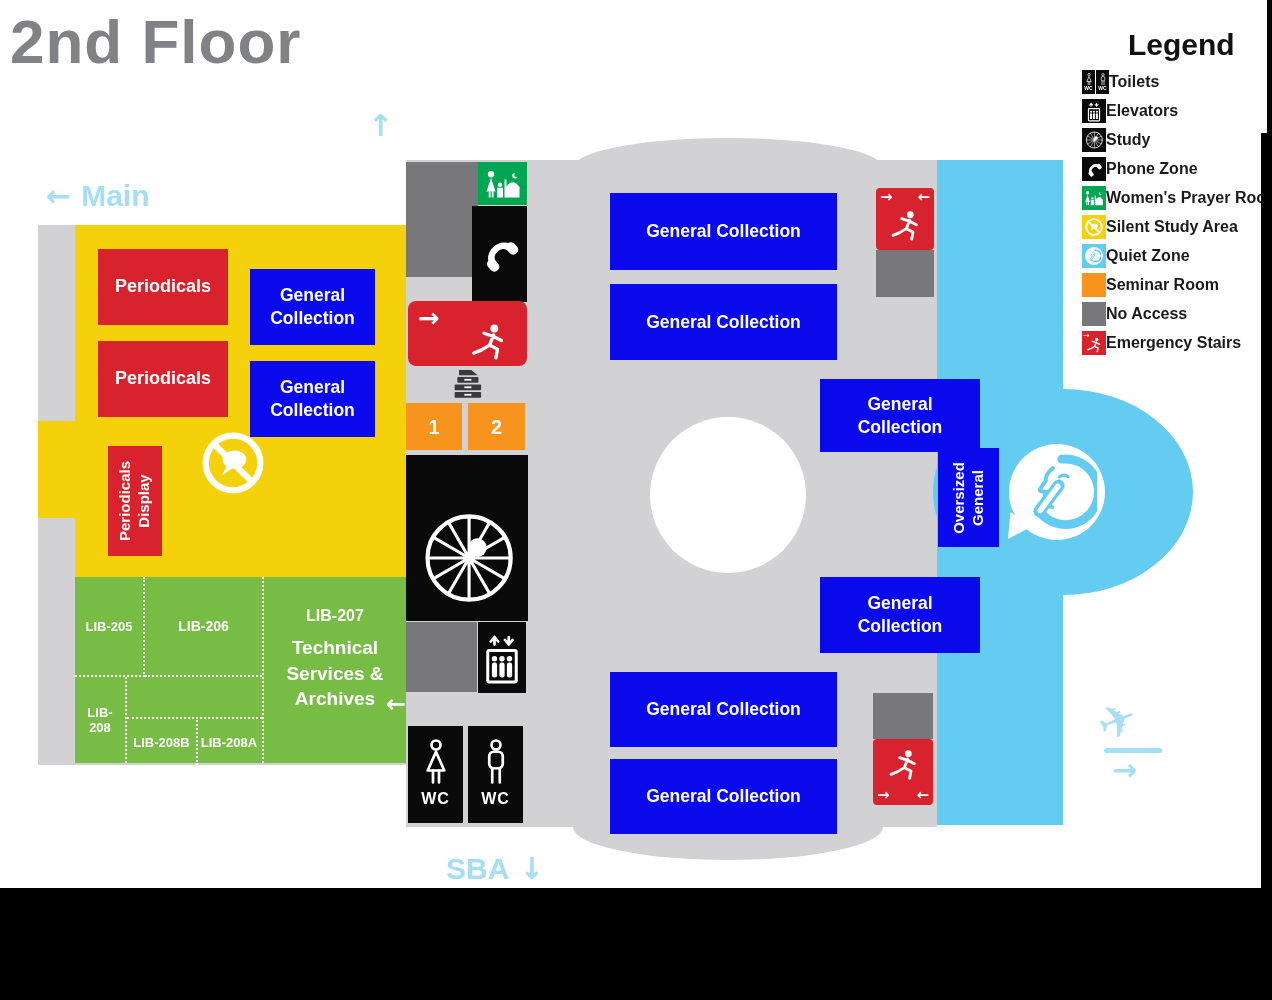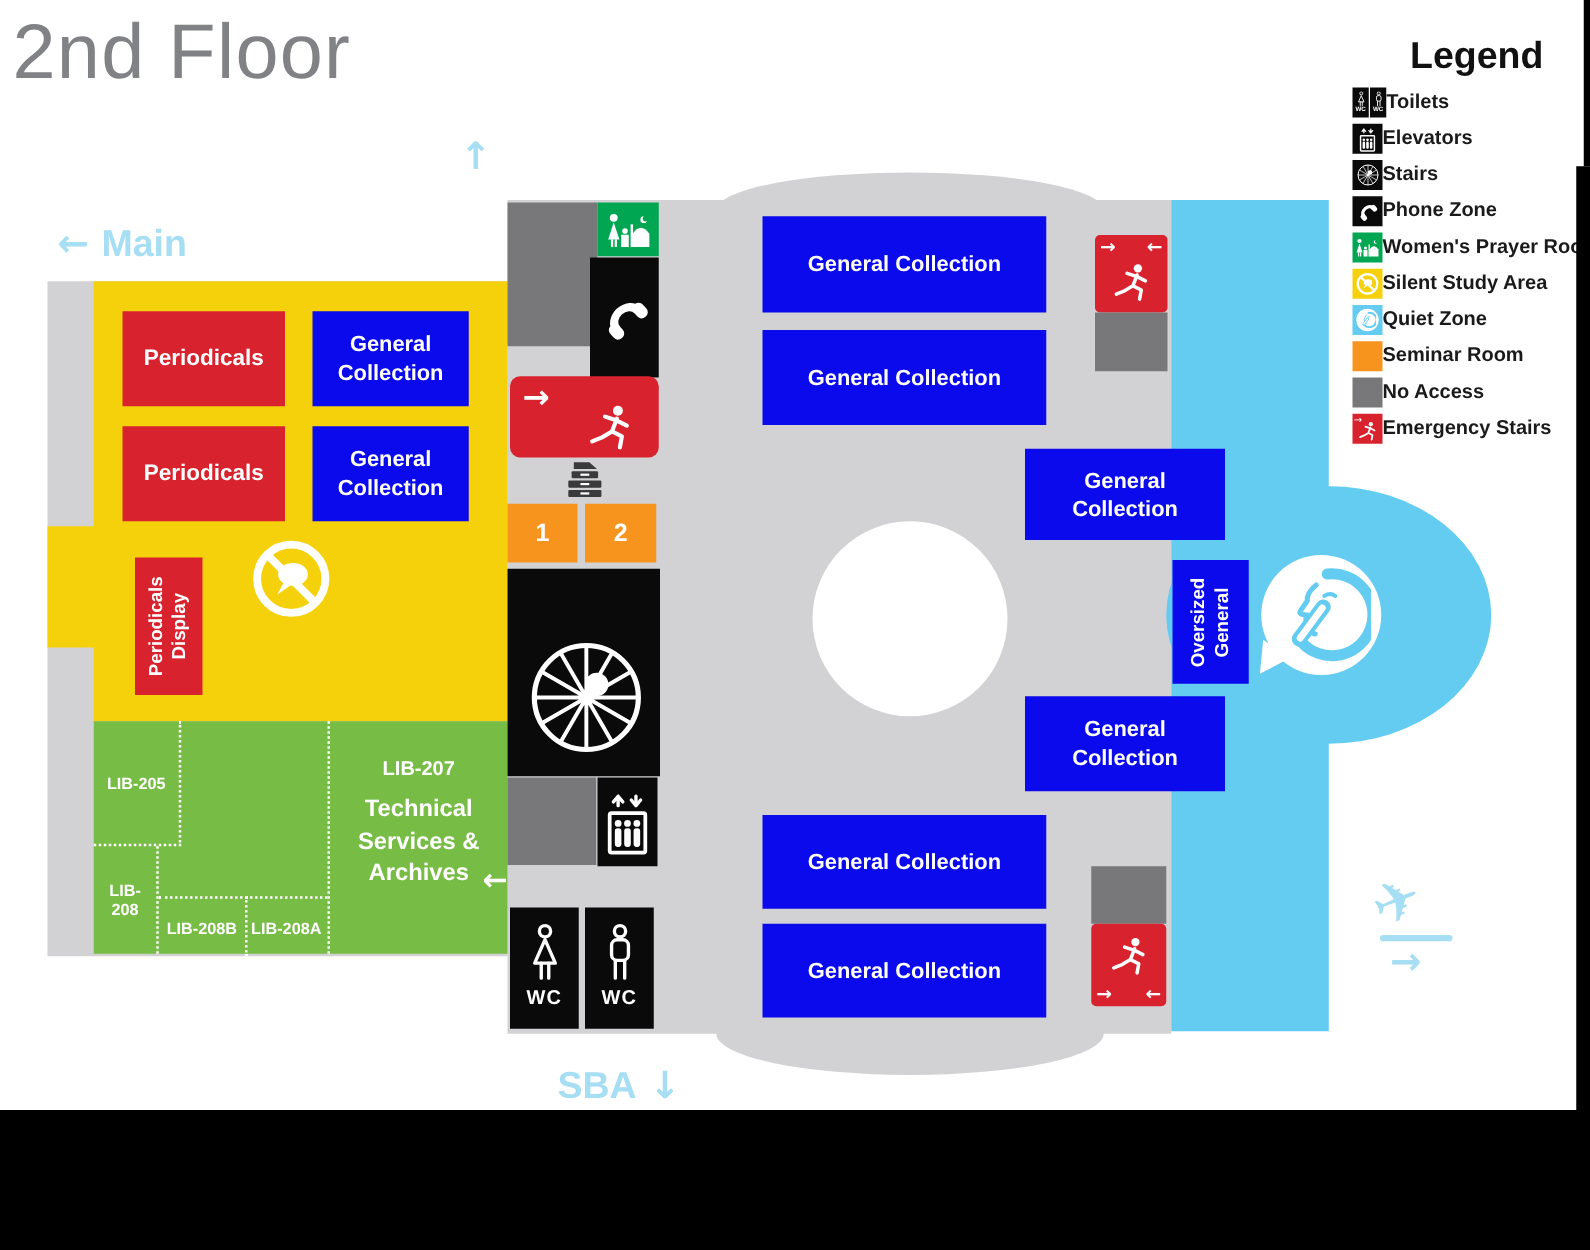--- a/index.html
+++ b/index.html
@@ -16,28 +16,28 @@
   #bump-top{left:573px;top:138px;width:310px;height:60px;border-radius:50%;background:var(--floor-gray);}
   #bump-bottom{left:573px;top:794px;width:310px;height:66px;border-radius:50%;background:var(--floor-gray);}
   #yellow-main{left:75px;top:225px;width:331px;height:352px;background:var(--silent-yellow);}
   #yellow-ext{left:38px;top:421px;width:40px;height:97px;background:var(--silent-yellow);}
   #green-area{left:75px;top:577px;width:331px;height:186px;background:var(--rooms-green);}
   #blue-strip{left:937px;top:160px;width:126px;height:665px;background:var(--quiet-blue);}
   #blue-bulge{left:933px;top:389px;width:260px;height:206px;border-radius:50%;background:var(--quiet-blue);}
   #circle-hole{left:650px;top:417px;width:156px;height:156px;border-radius:50%;background:#fff;}
 
   
-  #page-title{left:10px;top:6px;font-size:62px;font-weight:400;color:var(--title-gray);letter-spacing:1px;}
+  #page-title{left:10px;top:6px;font-size:62px;font-weight:700;color:var(--title-gray);letter-spacing:1px;}
   .dir{position:absolute;color:var(--direction-blue);font-size:30px;font-weight:700;display:flex;gap:10px;align-items:center;}
   #lbl-main{left:46px;top:178px;}
   #lbl-eng{left:368px;top:108px;}
   #lbl-sba{left:446px;top:851px;}
 
   
-  .gc{background:var(--collection-blue);font-size:17.5px;}
+  .gc{background:var(--collection-blue);font-size:17.5px;margin-top:20px;}
   #gc-l1{left:250px;top:249px;width:125px;height:76px;}
   #gc-l2{left:250px;top:341px;width:125px;height:76px;}
   #gc-t1{left:610px;top:173px;width:227px;height:77px;}
   #gc-t2{left:610px;top:264px;width:227px;height:76px;}
   #gc-m1{left:820px;top:359px;width:160px;height:73px;}
   #gc-m2{left:820px;top:557px;width:160px;height:76px;}
   #gc-b1{left:610px;top:652px;width:227px;height:75px;}
   #gc-b2{left:610px;top:739px;width:227px;height:75px;}
 
   
@@ -341,20 +341,23 @@
   <div class="abs" id="shush-tail"></div>
   <div class="box" id="shush-bubble">
     <svg width="80" height="80" style="color:var(--quiet-blue)">
         <use href="#sym-quietface" width="80" height="80"></use>
       </svg>
   </div>
 
   <div class="cell" id="lib205">
     <span>LIB-205</span>
   </div>
+  <div class="cell" id="lib206">
+    <span>LIB-206</span>
+  </div>
   <div class="cell" id="lib207">
     <span class="r-code">LIB-207</span>
     <span class="r-dept">Technical Services &amp; Archives</span>
   </div>
   <div class="cell" id="lib208">
     <span>LIB-208</span>
   </div>
   <div class="cell" id="lib208b">
     <span>LIB-208B</span>
   </div>
@@ -396,21 +399,21 @@
       </span>
       <span class="lg-lbl">Elevators</span>
     </div>
 
     <div class="lg-row">
       <span class="lg-ic lg-blk">
         <svg width="20" height="20" style="color:#fff">
             <use href="#sym-stairs" width="20" height="20"></use>
           </svg>
       </span>
-      <span class="lg-lbl">Stairs</span>
+      <span class="lg-lbl">Study</span>
     </div>
 
     <div class="lg-row">
       <span class="lg-ic lg-blk">
         <svg width="18" height="18" style="color:#fff">
             <use href="#sym-phone" width="18" height="18"></use>
           </svg>
       </span>
       <span class="lg-lbl">Phone Zone</span>
     </div>

